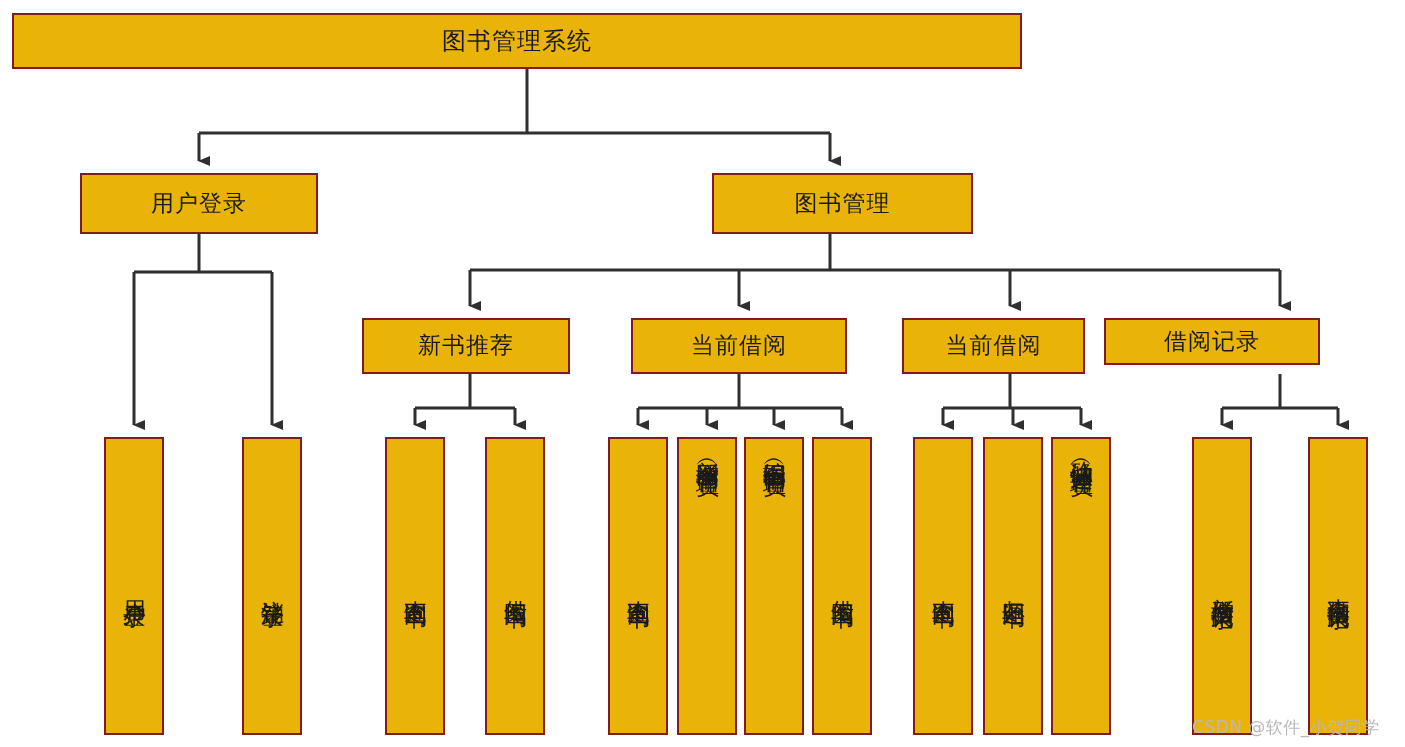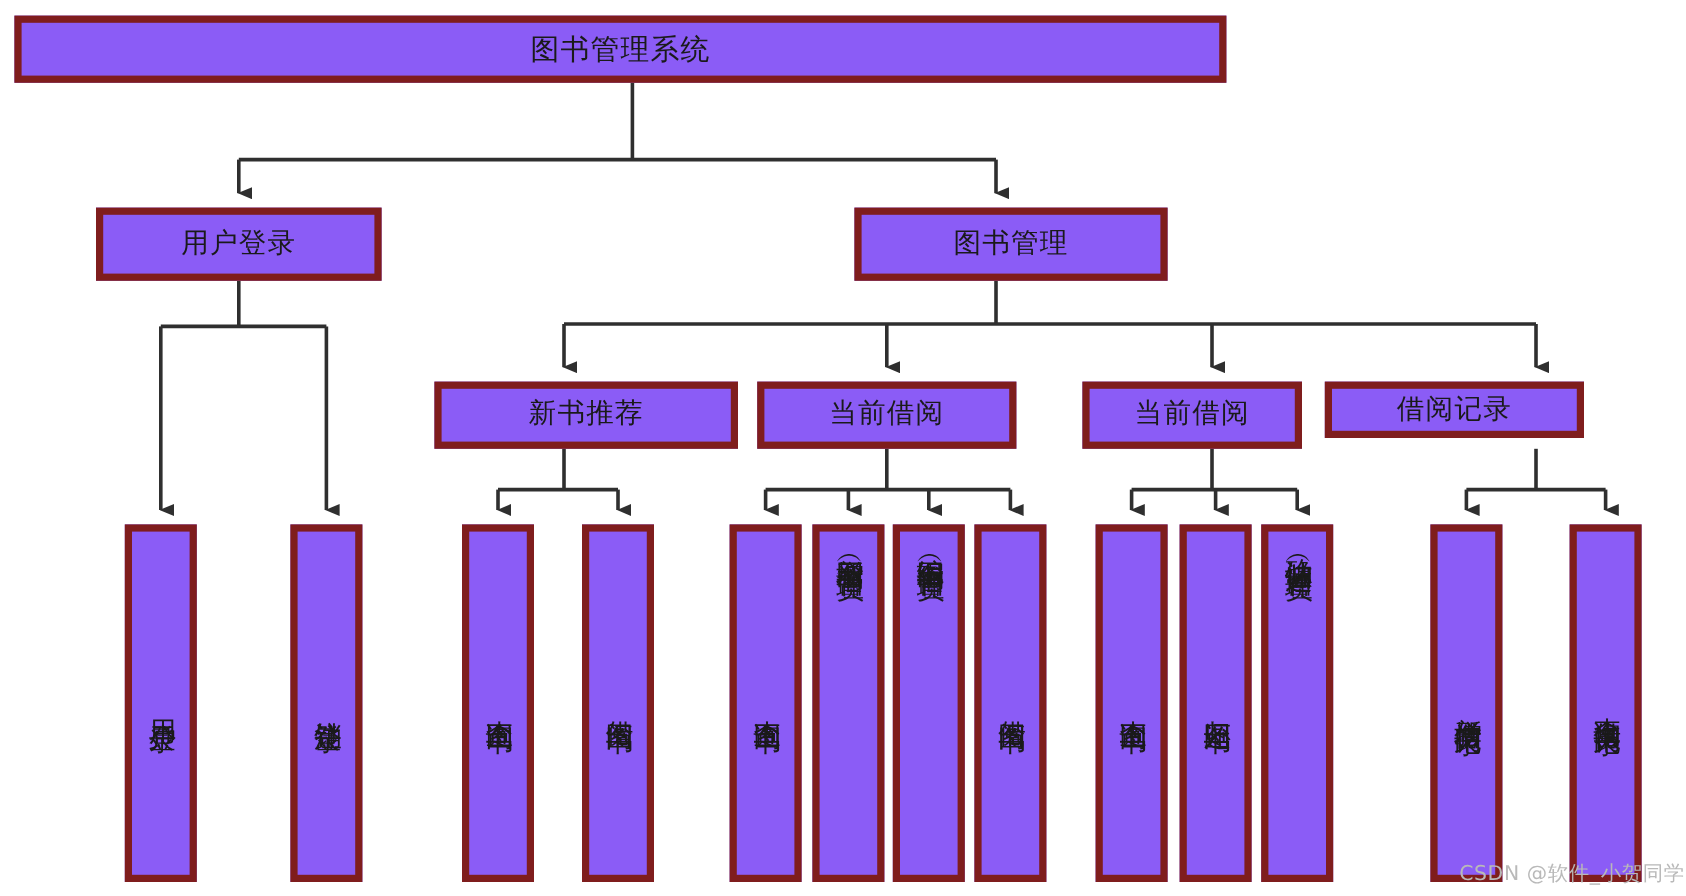--- a/index.html
+++ b/index.html
@@ -21,22 +21,22 @@
     position: absolute;
     left: 0;
     top: 0;
     width: 1405px;
     height: 747px;
     pointer-events: none;
   }
   .node {
     position: absolute;
     box-sizing: border-box;
-    background: #8b5cf6;
-    border: 6px solid #7f1d1d;
+    background: #eab308;
+    border: 2px solid #7f1d1d;
     display: flex;
     align-items: center;
     justify-content: center;
     color: #1a1a1a;
   }
   .node.h {
     
   }
   .node.h .label {
     font-size: 23px;
@@ -74,21 +74,20 @@
     padding-top: 4px;
     box-sizing: border-box;
   }
   .watermark {
     position: absolute;
     color: #b9b9b9;
     font-size: 17px;
     letter-spacing: 0.5px;
     white-space: nowrap;
     user-select: none;
-    padding-left: 24px;
   }
 </style>
 </head>
 <body>
 
 <div id="canvas">
 
   <svg class="wires" viewBox="0 0 1405 747" xmlns="http://www.w3.org/2000/svg">
     <defs>
       <marker id="arw" markerWidth="10" markerHeight="12" refX="5" refY="11" orient="auto" markerUnits="userSpaceOnUse">
@@ -143,21 +142,21 @@
     <span class="label">图书管理系统</span>
   </div>
 
   <div class="node h" style="left:80px; top:173px; width:238px; height:61px;">
     <span class="label">用户登录</span>
   </div>
   <div class="node h" style="left:712px; top:173px; width:261px; height:61px;">
     <span class="label">图书管理</span>
   </div>
 
-  <div class="node h" style="left:362px; top:318px; width:253px; height:56px;">
+  <div class="node h" style="left:362px; top:318px; width:208px; height:56px;">
     <span class="label">新书推荐</span>
   </div>
   <div class="node h" style="left:631px; top:318px; width:216px; height:56px;">
     <span class="label">当前借阅</span>
   </div>
   <div class="node h" style="left:902px; top:318px; width:183px; height:56px;">
     <span class="label">当前借阅</span>
   </div>
   <div class="node h" style="left:1104px; top:318px; width:216px; height:47px;">
     <span class="label">借阅记录</span>

